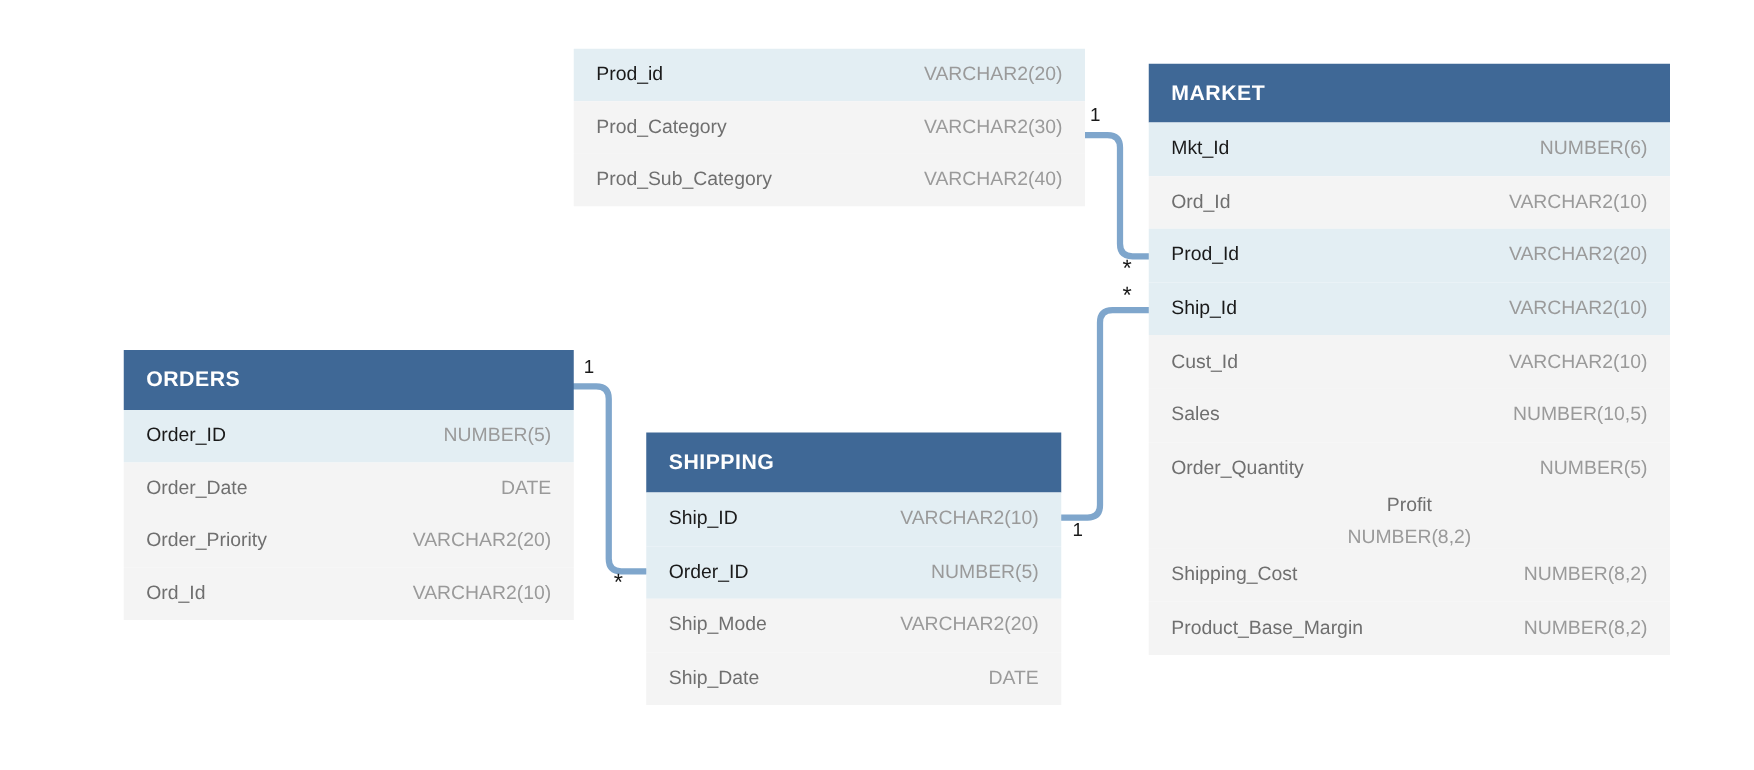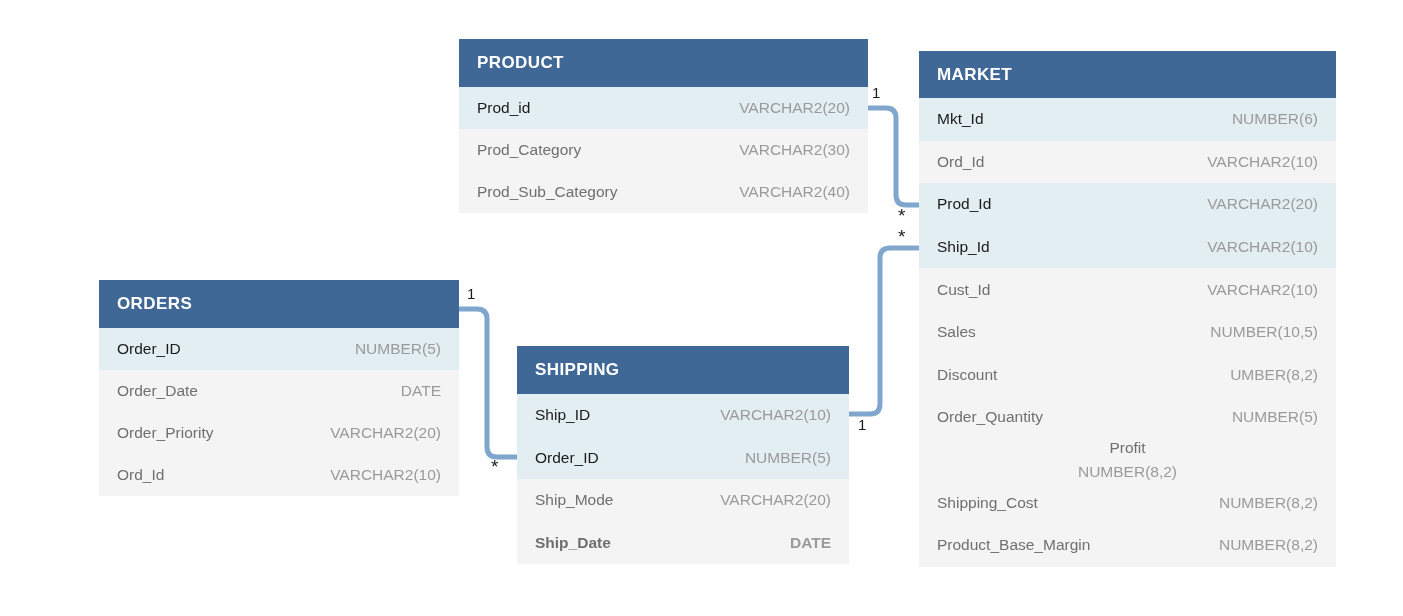--- a/index.html
+++ b/index.html
@@ -88,21 +88,20 @@
   <svg class="connectors" viewBox="0 0 1403 616" xmlns="http://www.w3.org/2000/svg">
     <g id="connector-group" fill="none" stroke="#7fa6cc" stroke-width="5" stroke-linecap="round" stroke-linejoin="round">
         <path d="M 868 108 L 886 108 Q 896 108 896 118 L 896 195 Q 896 205 906 205 L 919 205"></path>
         <path d="M 849 414 L 870 414 Q 880 414 880 404 L 880 258 Q 880 248 890 248 L 919 248"></path>
         <path d="M 459 309 L 477 309 Q 487 309 487 319 L 487 447 Q 487 457 497 457 L 517 457"></path>
       </g>
   </svg>
 
   <div id="tables-layer">
       <div class="er-table" style="left: 459px; top: 39px; width: 409px;">
-        <div class="er-header" style="height: 48px; background: rgb(63, 104, 150); color: rgb(255, 255, 255);">PRODUCT</div>
         <div class="er-row row-key is-key" style="height: 42px;">
           <span class="col-name">Prod_id</span>
           <span class="col-type">VARCHAR2(20)</span>
         </div>
         <div class="er-row row-plain" style="height: 42px; gap: 24px;">
           <span class="col-name">Prod_Category</span>
           <span class="col-type">VARCHAR2(30)</span>
         </div>
         <div class="er-row row-plain" style="height: 42px; align-items: center;">
           <span class="col-name">Prod_Sub_Category</span>
@@ -129,24 +128,20 @@
         </div>
         <div class="er-row row-plain" style="height: 42.6px;">
           <span class="col-name">Cust_Id</span>
           <span class="col-type">VARCHAR2(10)</span>
         </div>
         <div class="er-row row-plain" style="height: 42.6px;">
           <span class="col-name">Sales</span>
           <span class="col-type">NUMBER(10,5)</span>
         </div>
         <div class="er-row row-plain" style="height: 42.6px;">
-          <span class="col-name">Discount</span>
-          <span class="col-type">UMBER(8,2)</span>
-        </div>
-        <div class="er-row row-plain" style="height: 42.6px;">
           <span class="col-name">Order_Quantity</span>
           <span class="col-type">NUMBER(5)</span>
         </div>
         <div class="er-row row-plain" style="height: 42.6px; flex-direction: column;">
           <span class="col-name">Profit</span>
           <span class="col-type">NUMBER(8,2)</span>
         </div>
         <div class="er-row row-plain" style="height: 42.6px;">
           <span class="col-name">Shipping_Cost</span>
           <span class="col-type">NUMBER(8,2)</span>
@@ -182,21 +177,21 @@
           <span class="col-type">VARCHAR2(10)</span>
         </div>
         <div class="er-row row-key is-key" style="height: 42.5px;">
           <span class="col-name">Order_ID</span>
           <span class="col-type">NUMBER(5)</span>
         </div>
         <div class="er-row row-plain" style="height: 42.5px;">
           <span class="col-name">Ship_Mode</span>
           <span class="col-type">VARCHAR2(20)</span>
         </div>
-        <div class="er-row row-plain" style="height: 42.5px; font-weight: bold;">
+        <div class="er-row row-plain" style="height: 42.5px;">
           <span class="col-name">Ship_Date</span>
           <span class="col-type">DATE</span>
         </div>
       </div>
     </div>
   <div id="labels-layer">
       <span class="card-label" style="left: 872px; top: 85px;">1</span>
       <span class="card-label star" style="left: 898px; top: 206px;">*</span>
       <span class="card-label star" style="left: 898px; top: 227px;">*</span>
       <span class="card-label" style="left: 858px; top: 417px;">1</span>

